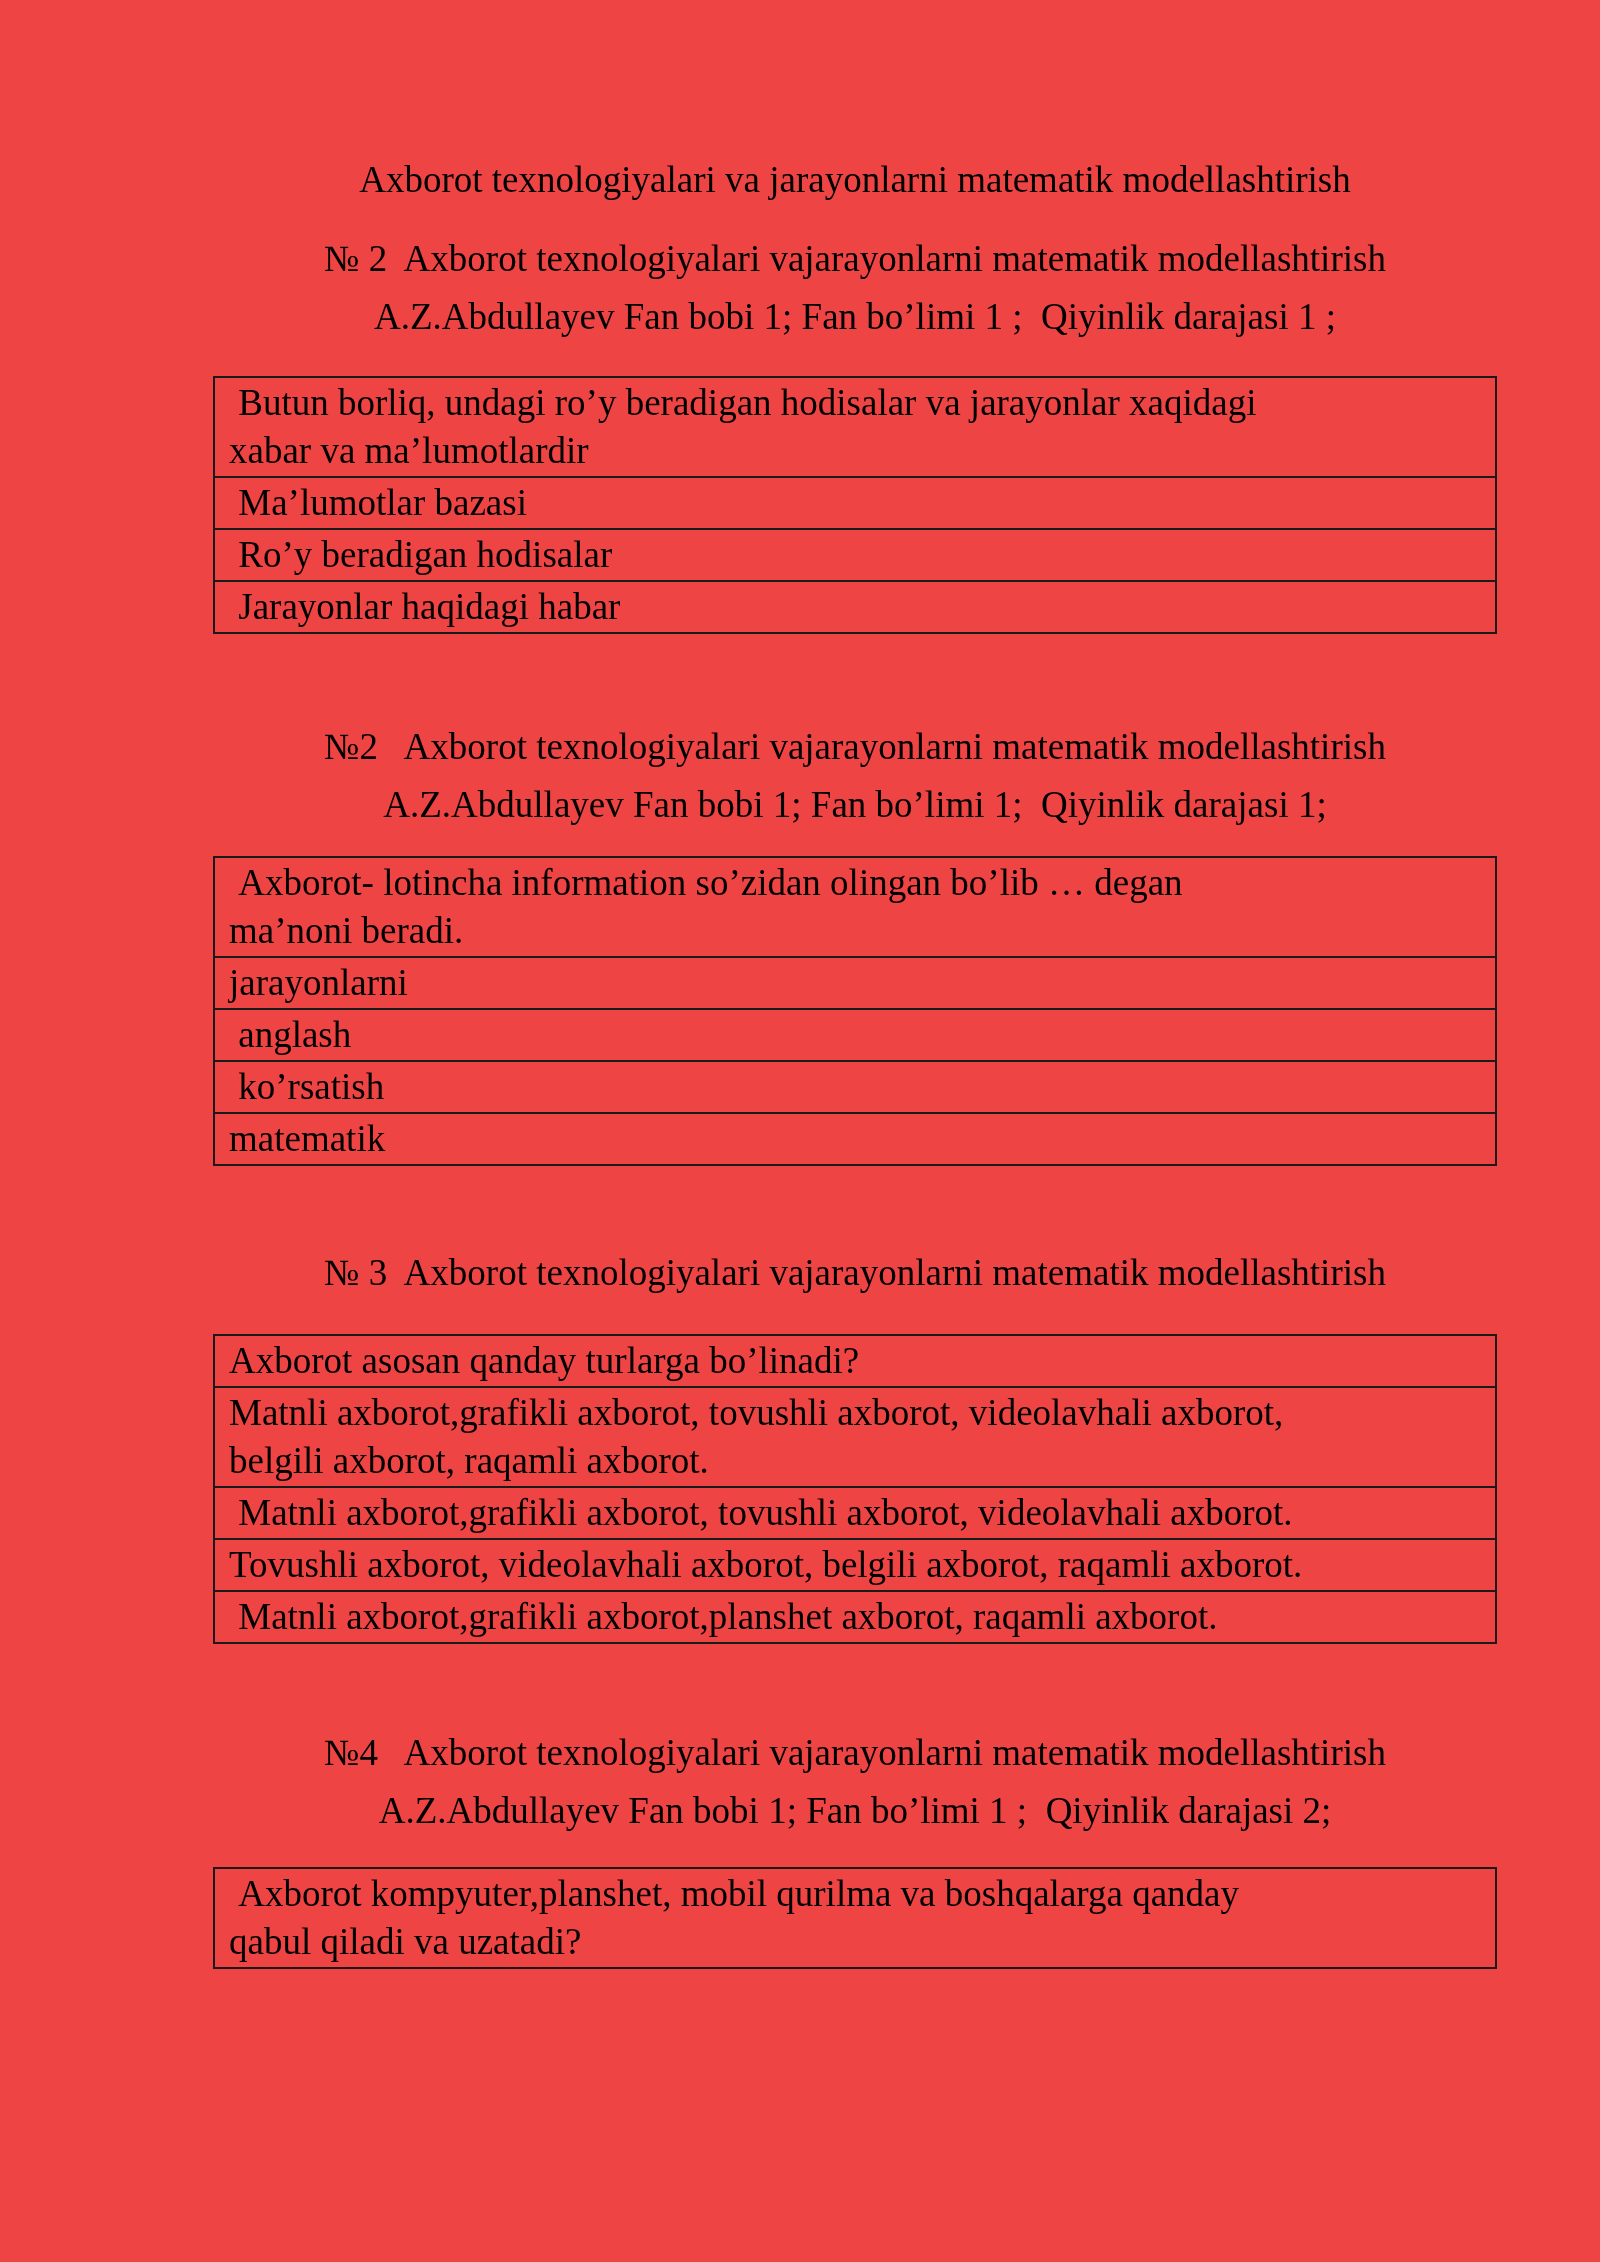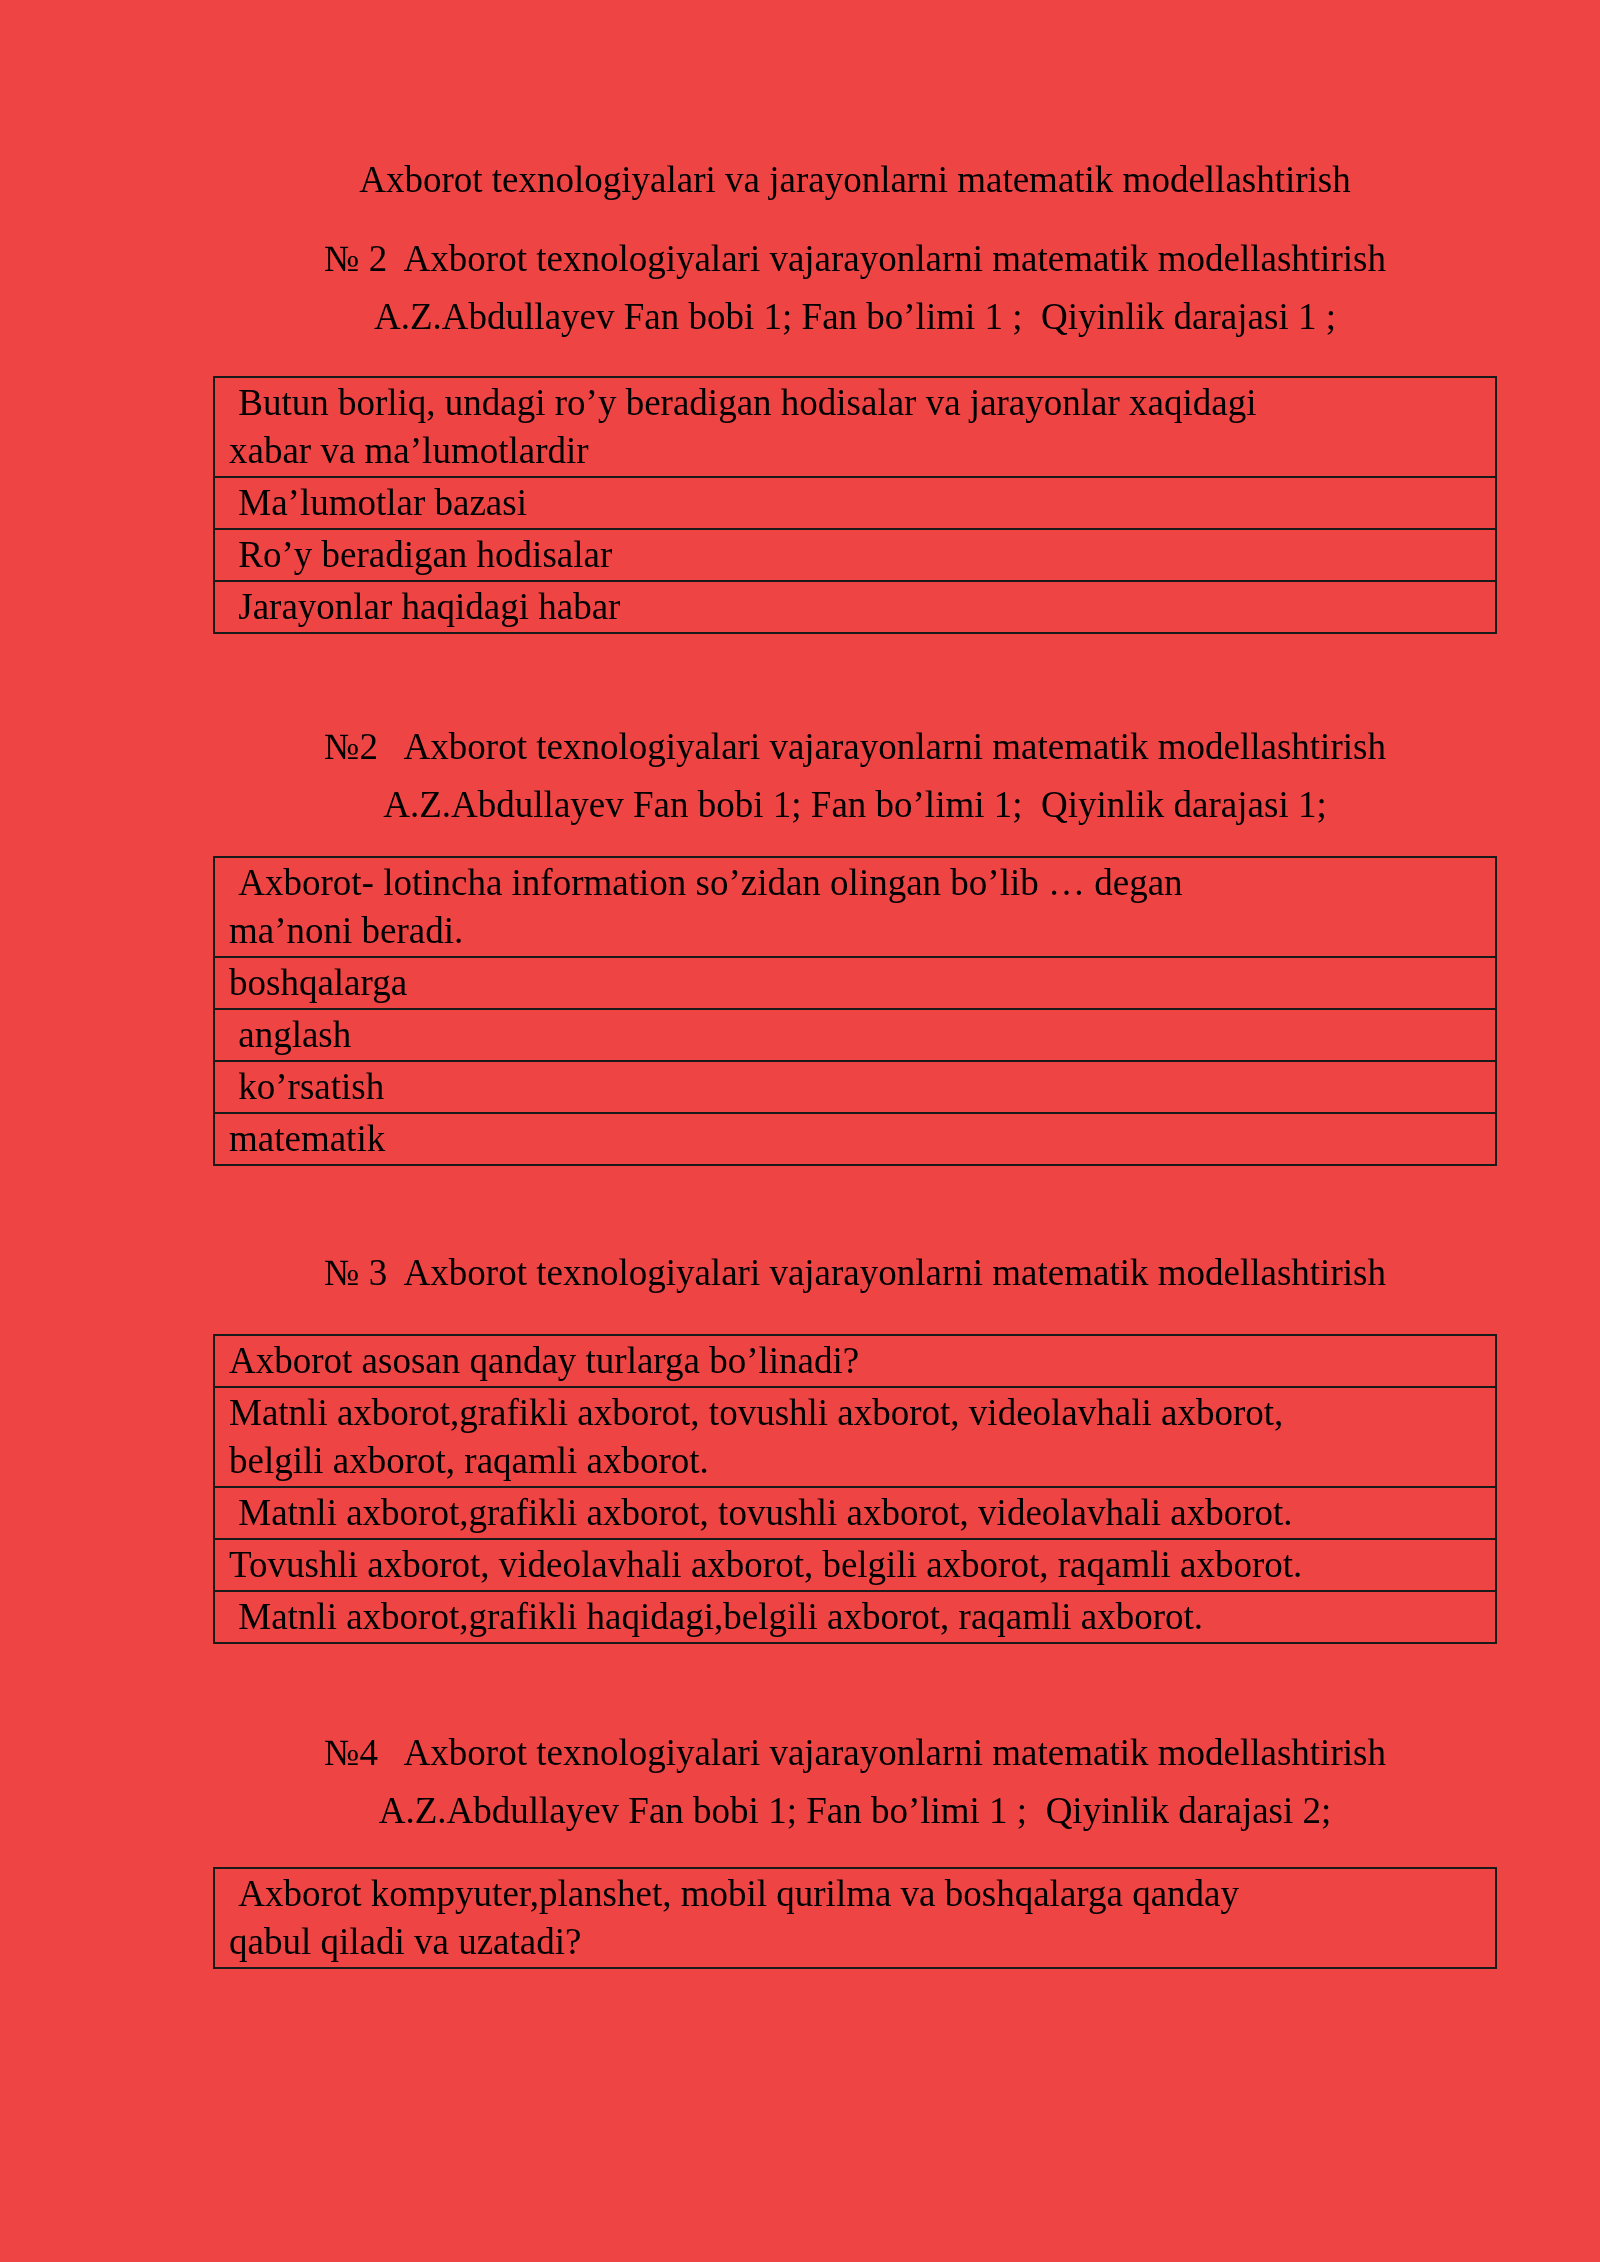--- a/index.html
+++ b/index.html
@@ -83,21 +83,21 @@
 
     <section>
       <p class="q-header q2h"><span>№2   Axborot texnologiyalari vajarayonlarni matematik modellashtirish</span><br><span>A.Z.Abdullayev Fan bobi 1; Fan bo’limi 1;  Qiyinlik darajasi 1;</span></p>
       <table class="qtable t2">
         <tbody>
           <tr>
               <td> Axborot- lotincha information so’zidan olingan bo’lib … degan
 ma’noni beradi.</td>
             </tr>
           <tr>
-              <td>boshqalarga</td>
+              <td>jarayonlarni</td>
             </tr>
           <tr>
               <td> anglash</td>
             </tr>
           <tr>
               <td> ko’rsatish</td>
             </tr>
           <tr>
               <td>matematik</td>
             </tr>
@@ -116,21 +116,21 @@
               <td>Matnli axborot,grafikli axborot, tovushli axborot, videolavhali axborot,
 belgili axborot, raqamli axborot.</td>
             </tr>
           <tr>
               <td> Matnli axborot,grafikli axborot, tovushli axborot, videolavhali axborot.</td>
             </tr>
           <tr>
               <td>Tovushli axborot, videolavhali axborot, belgili axborot, raqamli axborot.</td>
             </tr>
           <tr>
-              <td> Matnli axborot,grafikli haqidagi,belgili axborot, raqamli axborot.</td>
+              <td> Matnli axborot,grafikli axborot,planshet axborot, raqamli axborot.</td>
             </tr>
         </tbody>
       </table>
     </section>
 
     <section>
       <p class="q-header q4h"><span>№4   Axborot texnologiyalari vajarayonlarni matematik modellashtirish</span><br><span>A.Z.Abdullayev Fan bobi 1; Fan bo’limi 1 ;  Qiyinlik darajasi 2;</span></p>
       <table class="qtable t4">
         <tbody>
           <tr>

